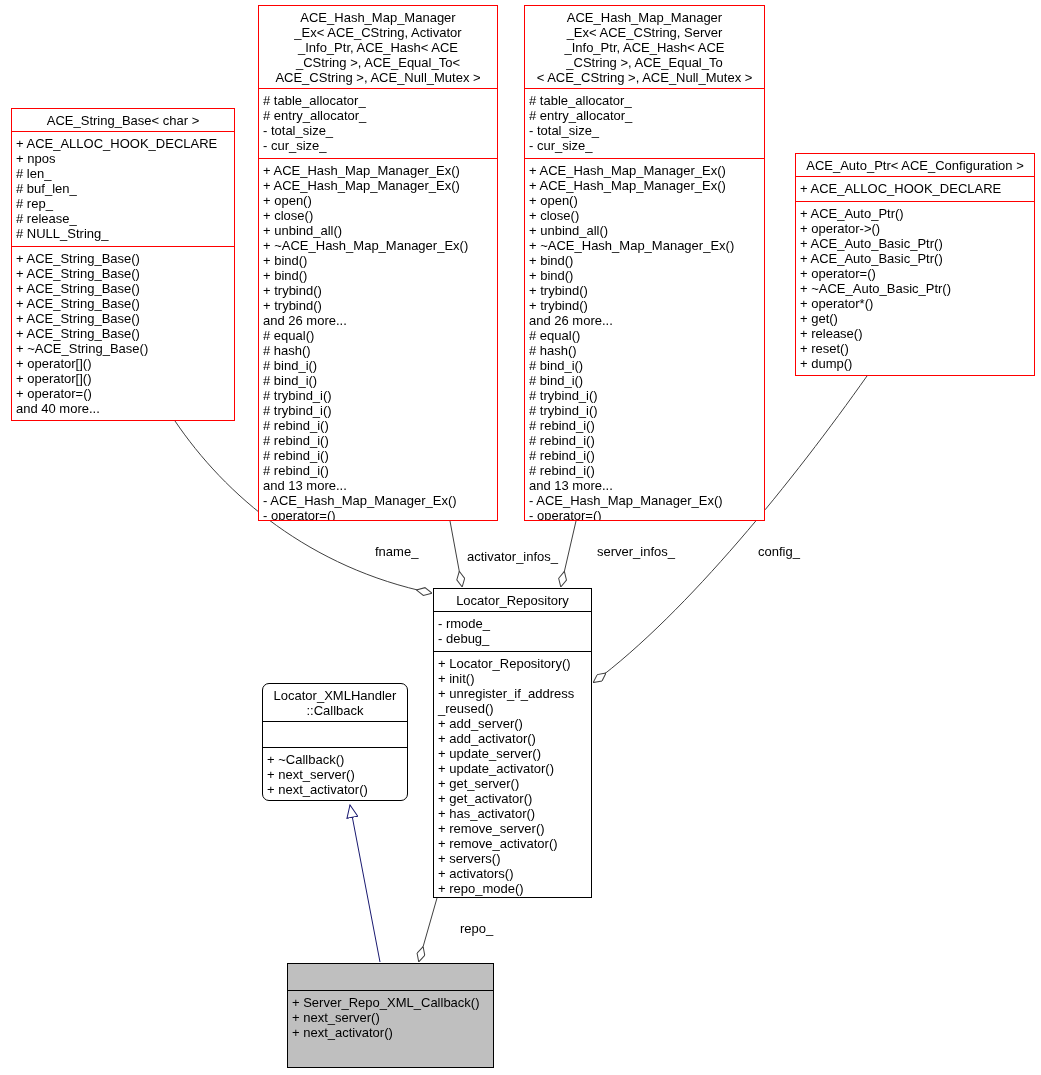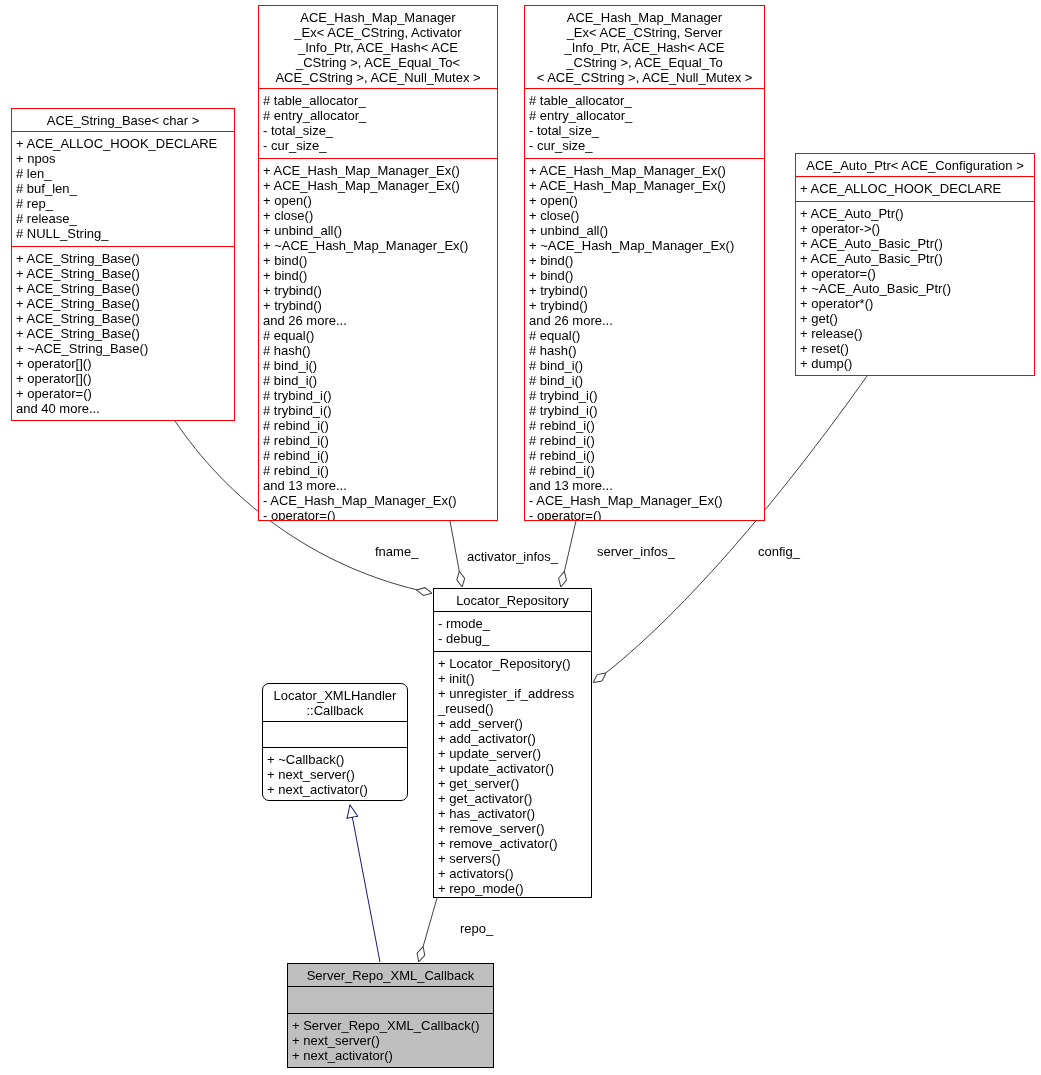--- a/index.html
+++ b/index.html
@@ -231,23 +231,20 @@
       </div>
     <div class="sec-attrs empty"></div>
     <div class="sec-methods">
         <div>+ ~Callback()</div>
         <div>+ next_server()</div>
         <div>+ next_activator()</div>
       </div>
   </div>
 
   <div class="uml-box gray" style="--bc:#000000; left:287px; top:963px; width:207px; height:105px;">
-    <div class="sec-title">
-        <div>Server_Repo_XML_Callback</div>
-      </div>
     <div class="sec-attrs empty"></div>
     <div class="sec-methods">
         <div>+ Server_Repo_XML_Callback()</div>
         <div>+ next_server()</div>
         <div>+ next_activator()</div>
       </div>
   </div>
 
   <span class="edge-label" style="left:375px; top:545px;">fname_</span>
   <span class="edge-label" style="left:467px; top:550px;">activator_infos_</span>

